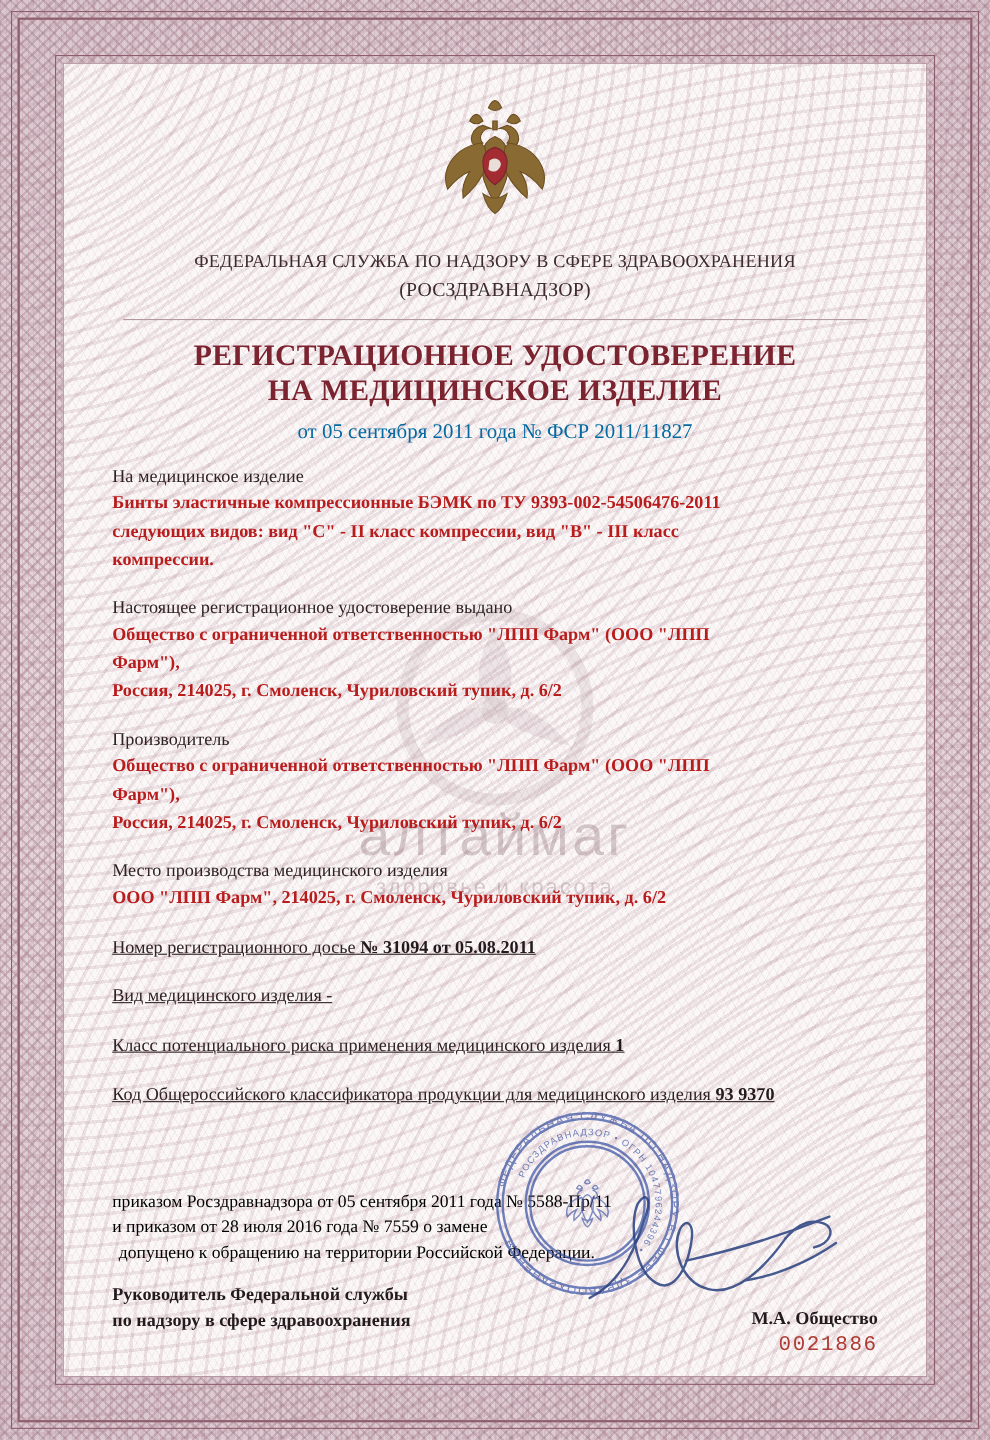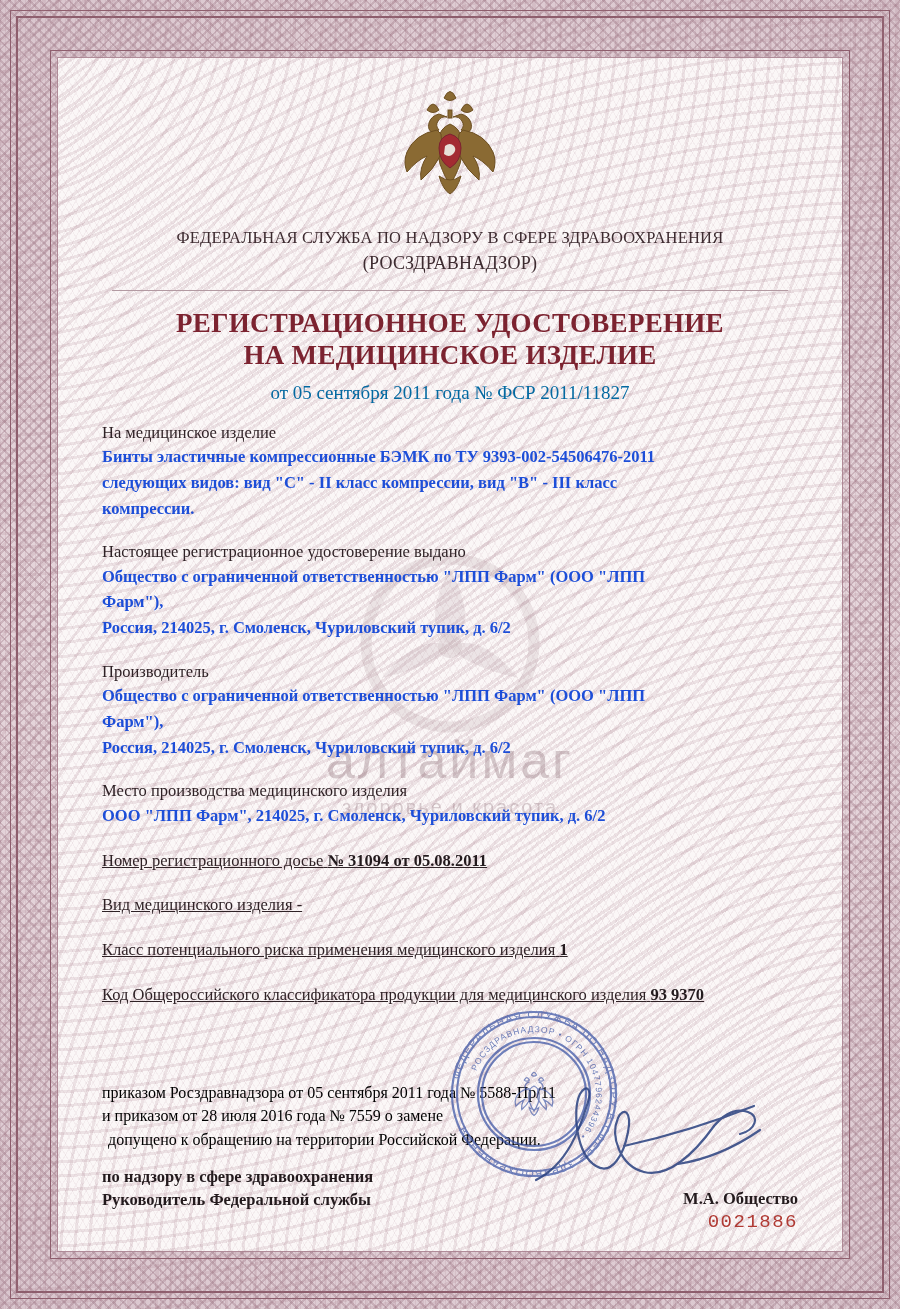--- a/index.html
+++ b/index.html
@@ -122,21 +122,21 @@
   .fields { margin-top: 18px; }
   .field { margin-bottom: 13px; }
   .label {
     font-size: 16.5px;
     color: #2f2226;
     line-height: 1.35;
   }
   .value {
     font-size: 16.5px;
     font-weight: bold;
-    color: #1d4ed8;
+    color: #b91c1c;
     line-height: 1.38;
     margin-top: 2px;
   }
   .value.sub { margin-top: 3px; }
   .inline-label {
     font-size: 16.5px;
     color: #2f2226;
     line-height: 1.45;
     text-decoration: underline;
   }
@@ -379,22 +379,22 @@
         </div>
       </div>
 
       <div class="footer">
         <div class="footer-line">приказом Росздравнадзора от 05 сентября 2011 года № 5588-Пр/11</div>
         <div class="footer-line">и приказом от 28 июля 2016 года № 7559 о замене</div>
         <div class="footer-line indent">допущено к обращению на территории Российской Федерации.</div>
 
         <div class="sign-block">
           <div class="sign-title">
+            <div>Руководитель Федеральной службы</div>
             <div>по надзору в сфере здравоохранения</div>
-            <div>Руководитель Федеральной службы</div>
           </div>
           <div class="sign-name">М.А. Общество</div>
         </div>
       </div>
 
     </div>
 
     <div class="stamp">
       <svg width="196" height="196" viewBox="0 0 196 196" aria-hidden="true">
         <defs>

